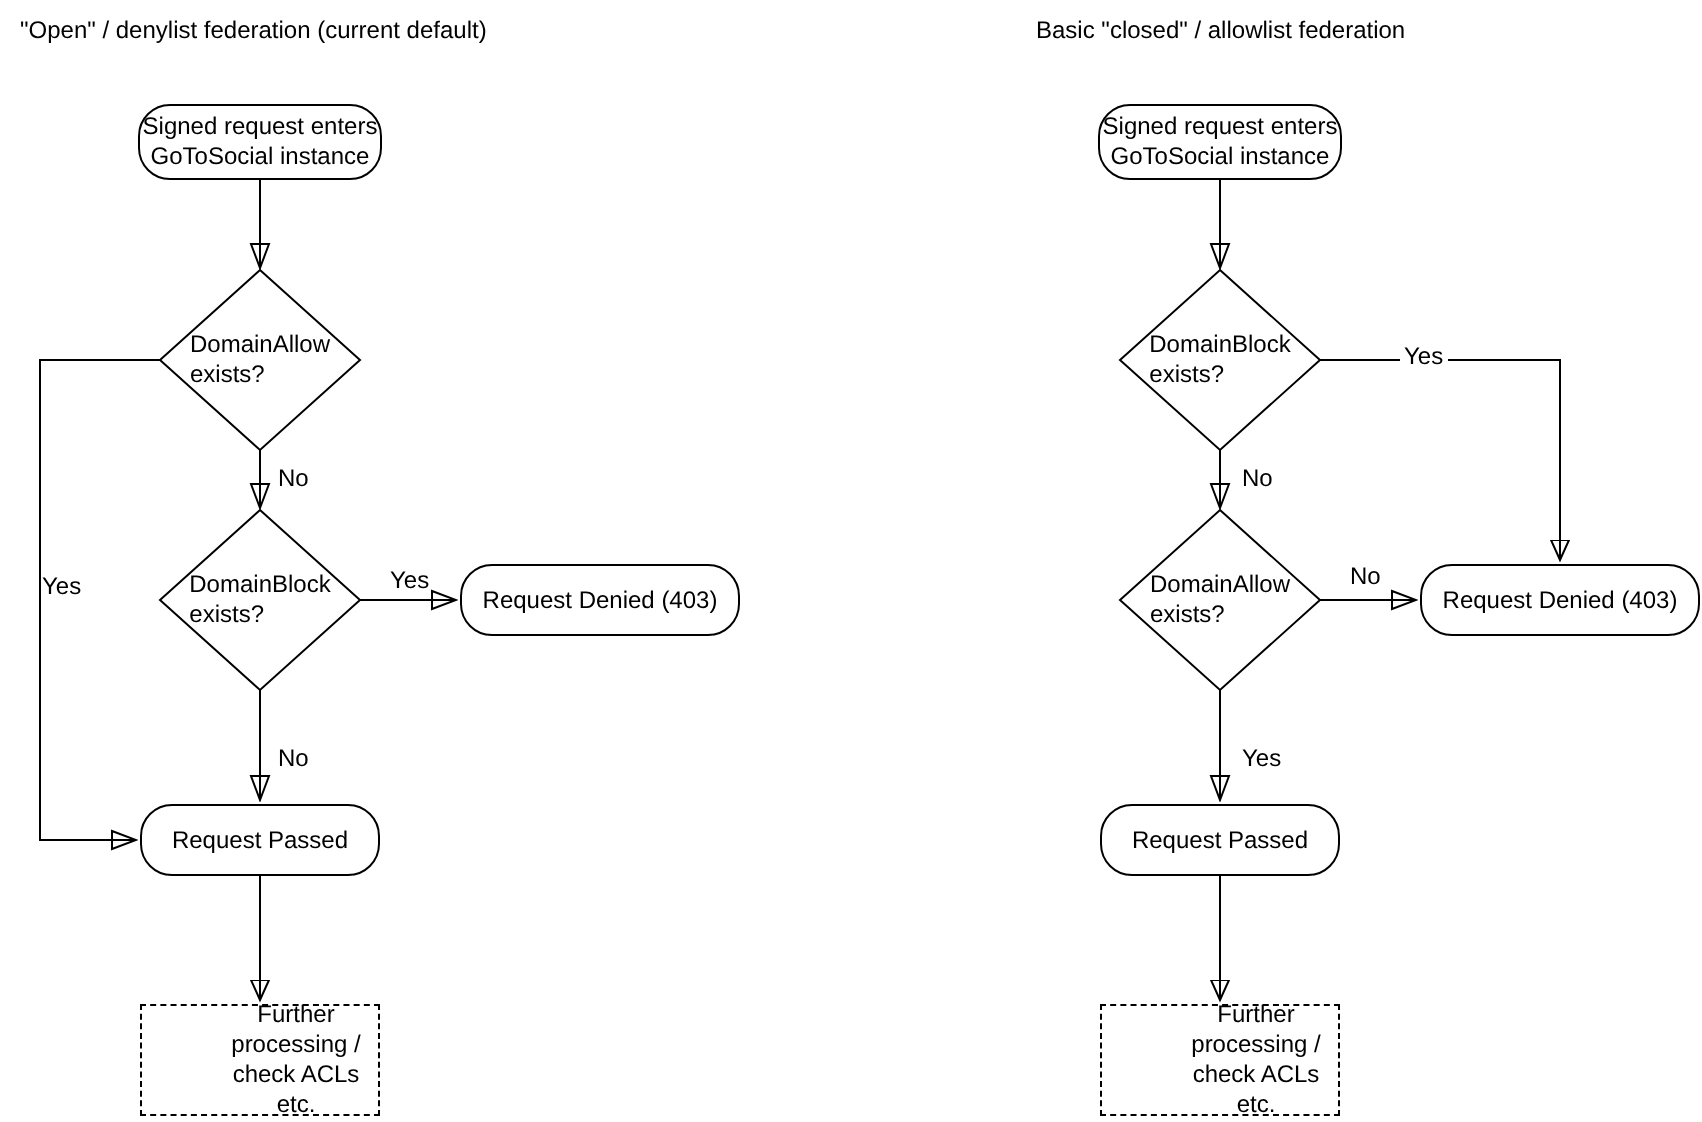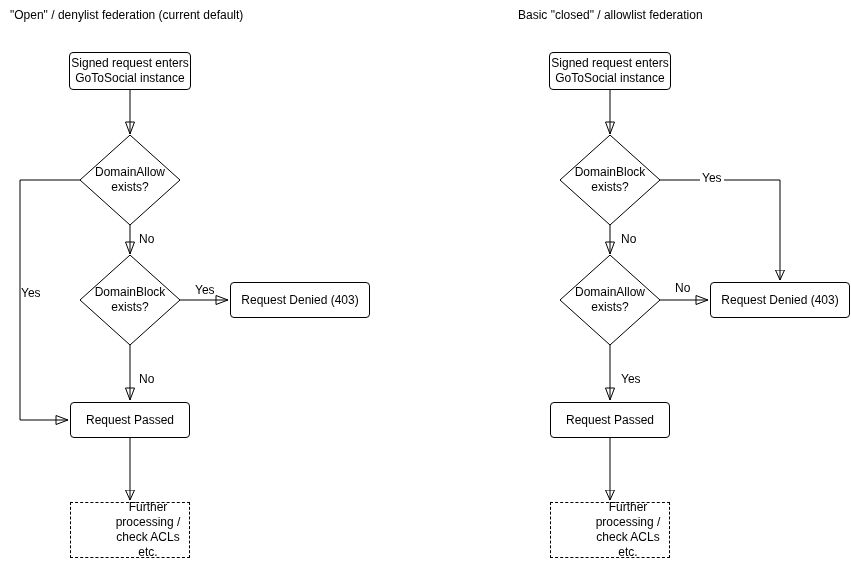--- a/index.html
+++ b/index.html
@@ -26,28 +26,27 @@
     box-sizing: border-box;
     border: 1px solid #000000;
     background: #ffffff;
     display: flex;
     align-items: center;
     justify-content: center;
     text-align: center;
     white-space: pre-line;
     line-height: 15px;
   }
-  .node.rounded { border-radius: 4px; }
+  .node.rounded { border-radius: 16px; }
   .node.dashed { border-style: dashed; padding-left: 36px; }
   .dtext {
     position: absolute;
     display: flex;
     align-items: center;
     justify-content: center;
-    text-align: center;
     white-space: pre-line;
     line-height: 15px;
   }
   .elabel {
     position: absolute;
     line-height: 14px;
   }
   .elabel.on-line { background: #ffffff; padding: 0 2px; }
 </style>
 </head>

